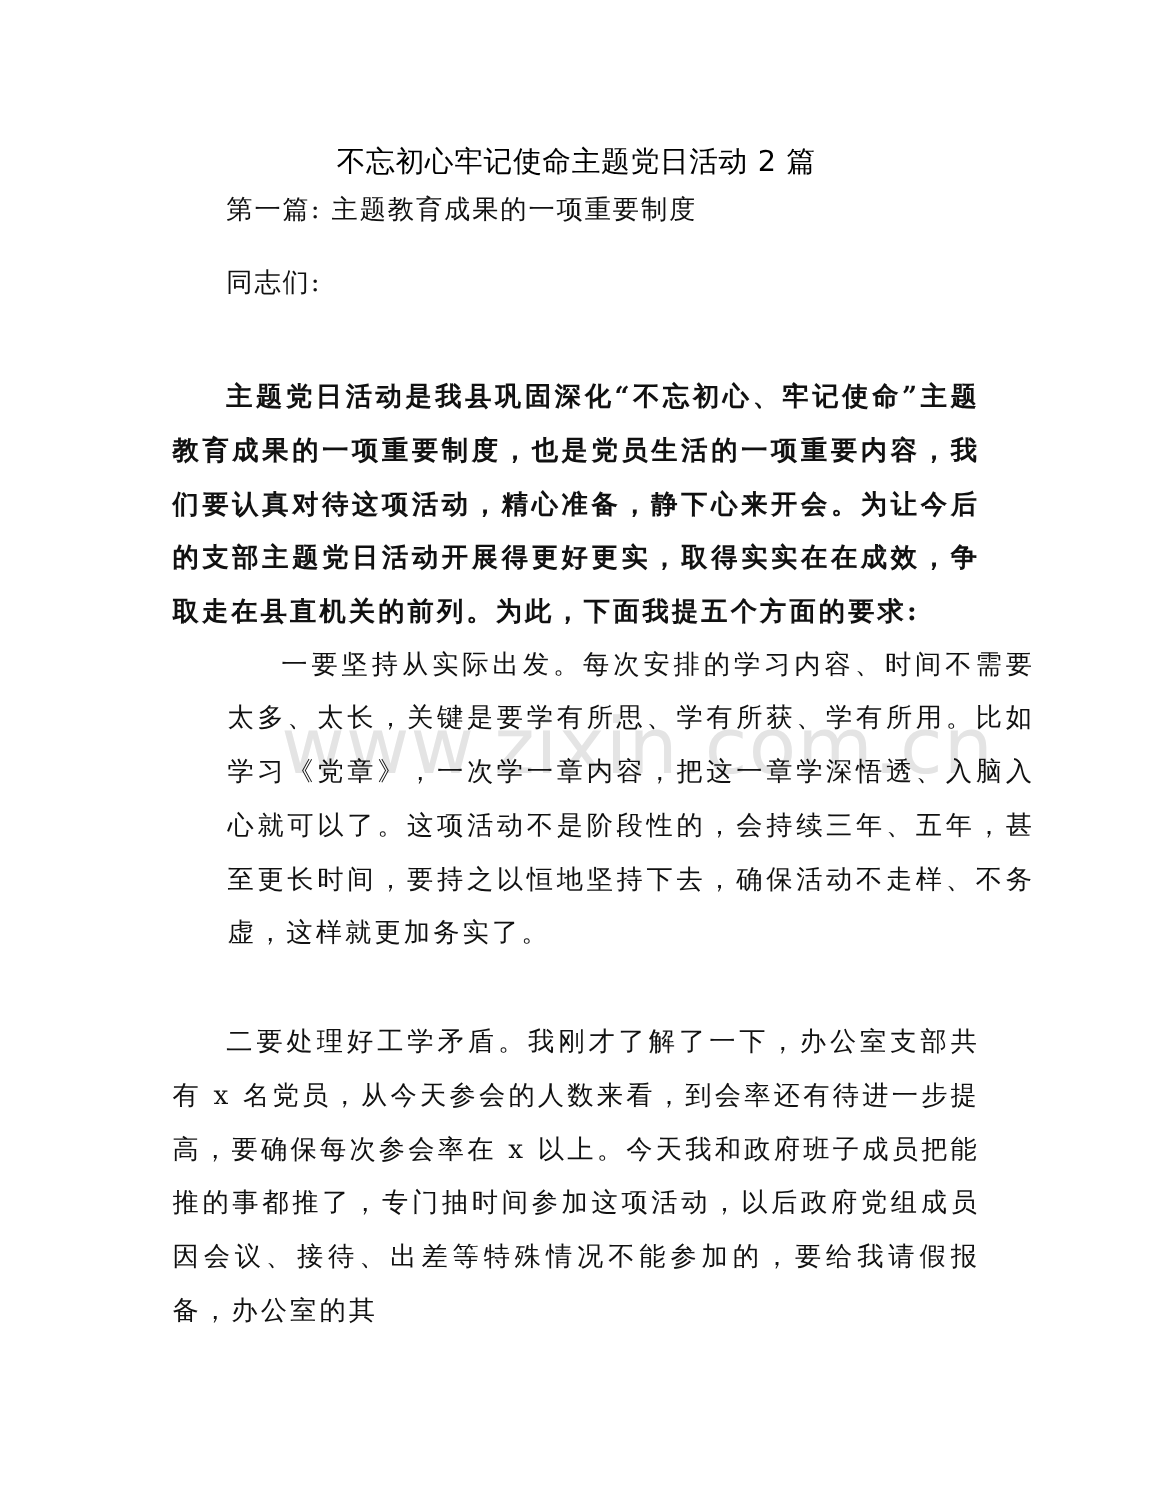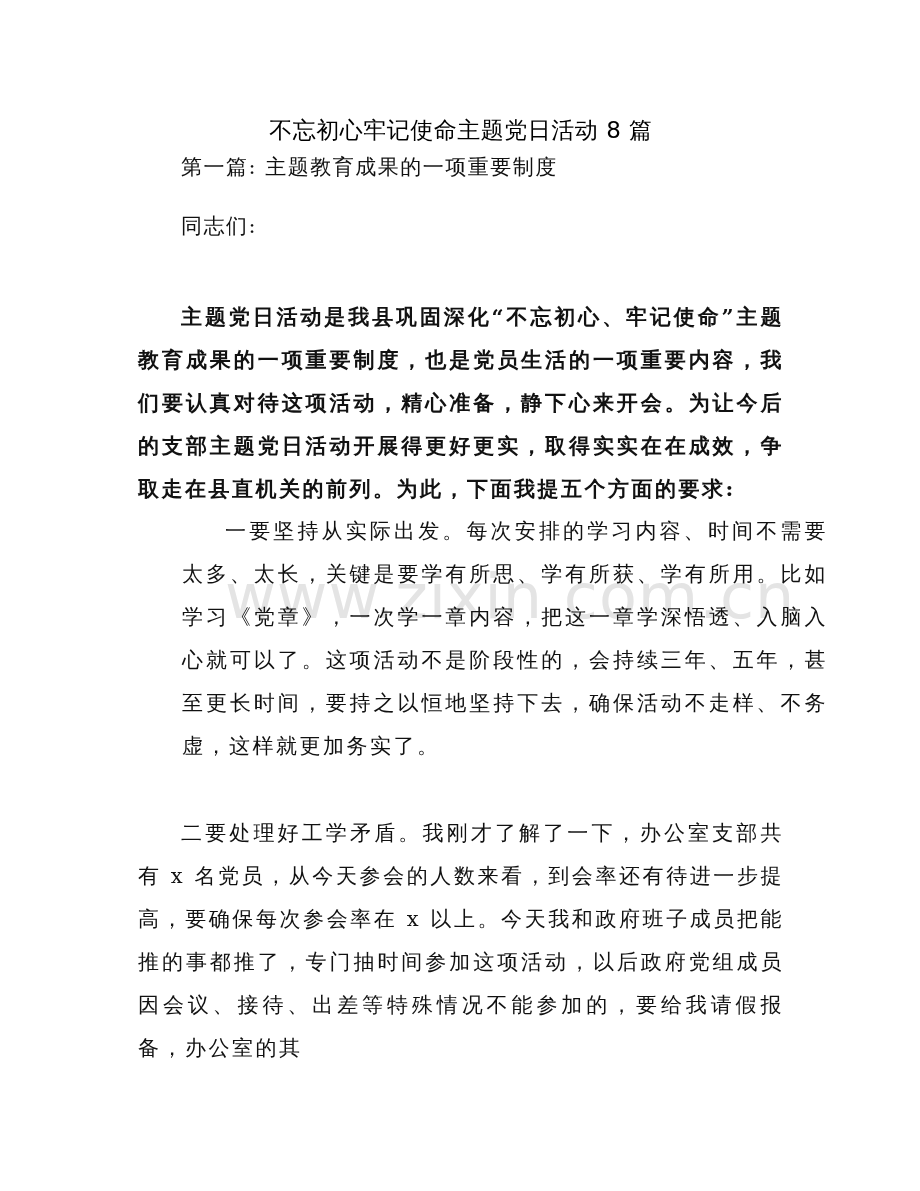--- a/index.html
+++ b/index.html
@@ -75,19 +75,19 @@
       pointer-events: none;
     }
     .page { z-index: 1; }
   </style>
 </head>
 <body>
 
 <div class="watermark">www.zixin.com.cn</div>
 
 <div class="page">
-  <h1 class="doc-title">不忘初心牢记使命主题党日活动 8 篇</h1>
+  <h1 class="doc-title">不忘初心牢记使命主题党日活动 2 篇</h1>
   <p class="section-heading">第一篇: 主题教育成果的一项重要制度</p>
   <p class="salutation">同志们:</p>
   <p class="para p1">主题党日活动是我县巩固深化“不忘初心、牢记使命”主题教育成果的一项重要制度，也是党员生活的一项重要内容，我们要认真对待这项活动，精心准备，静下心来开会。为让今后的支部主题党日活动开展得更好更实，取得实实在在成效，争取走在县直机关的前列。为此，下面我提五个方面的要求:</p>
   <p class="para p2">一要坚持从实际出发。每次安排的学习内容、时间不需要太多、太长，关键是要学有所思、学有所获、学有所用。比如学习《党章》，一次学一章内容，把这一章学深悟透、入脑入心就可以了。这项活动不是阶段性的，会持续三年、五年，甚至更长时间，要持之以恒地坚持下去，确保活动不走样、不务虚，这样就更加务实了。</p>
   <p class="para p3">二要处理好工学矛盾。我刚才了解了一下，办公室支部共有 x 名党员，从今天参会的人数来看，到会率还有待进一步提高，要确保每次参会率在 x 以上。今天我和政府班子成员把能推的事都推了，专门抽时间参加这项活动，以后政府党组成员因会议、接待、出差等特殊情况不能参加的，要给我请假报备，办公室的其</p>
 </div>
 
 </body></html>

